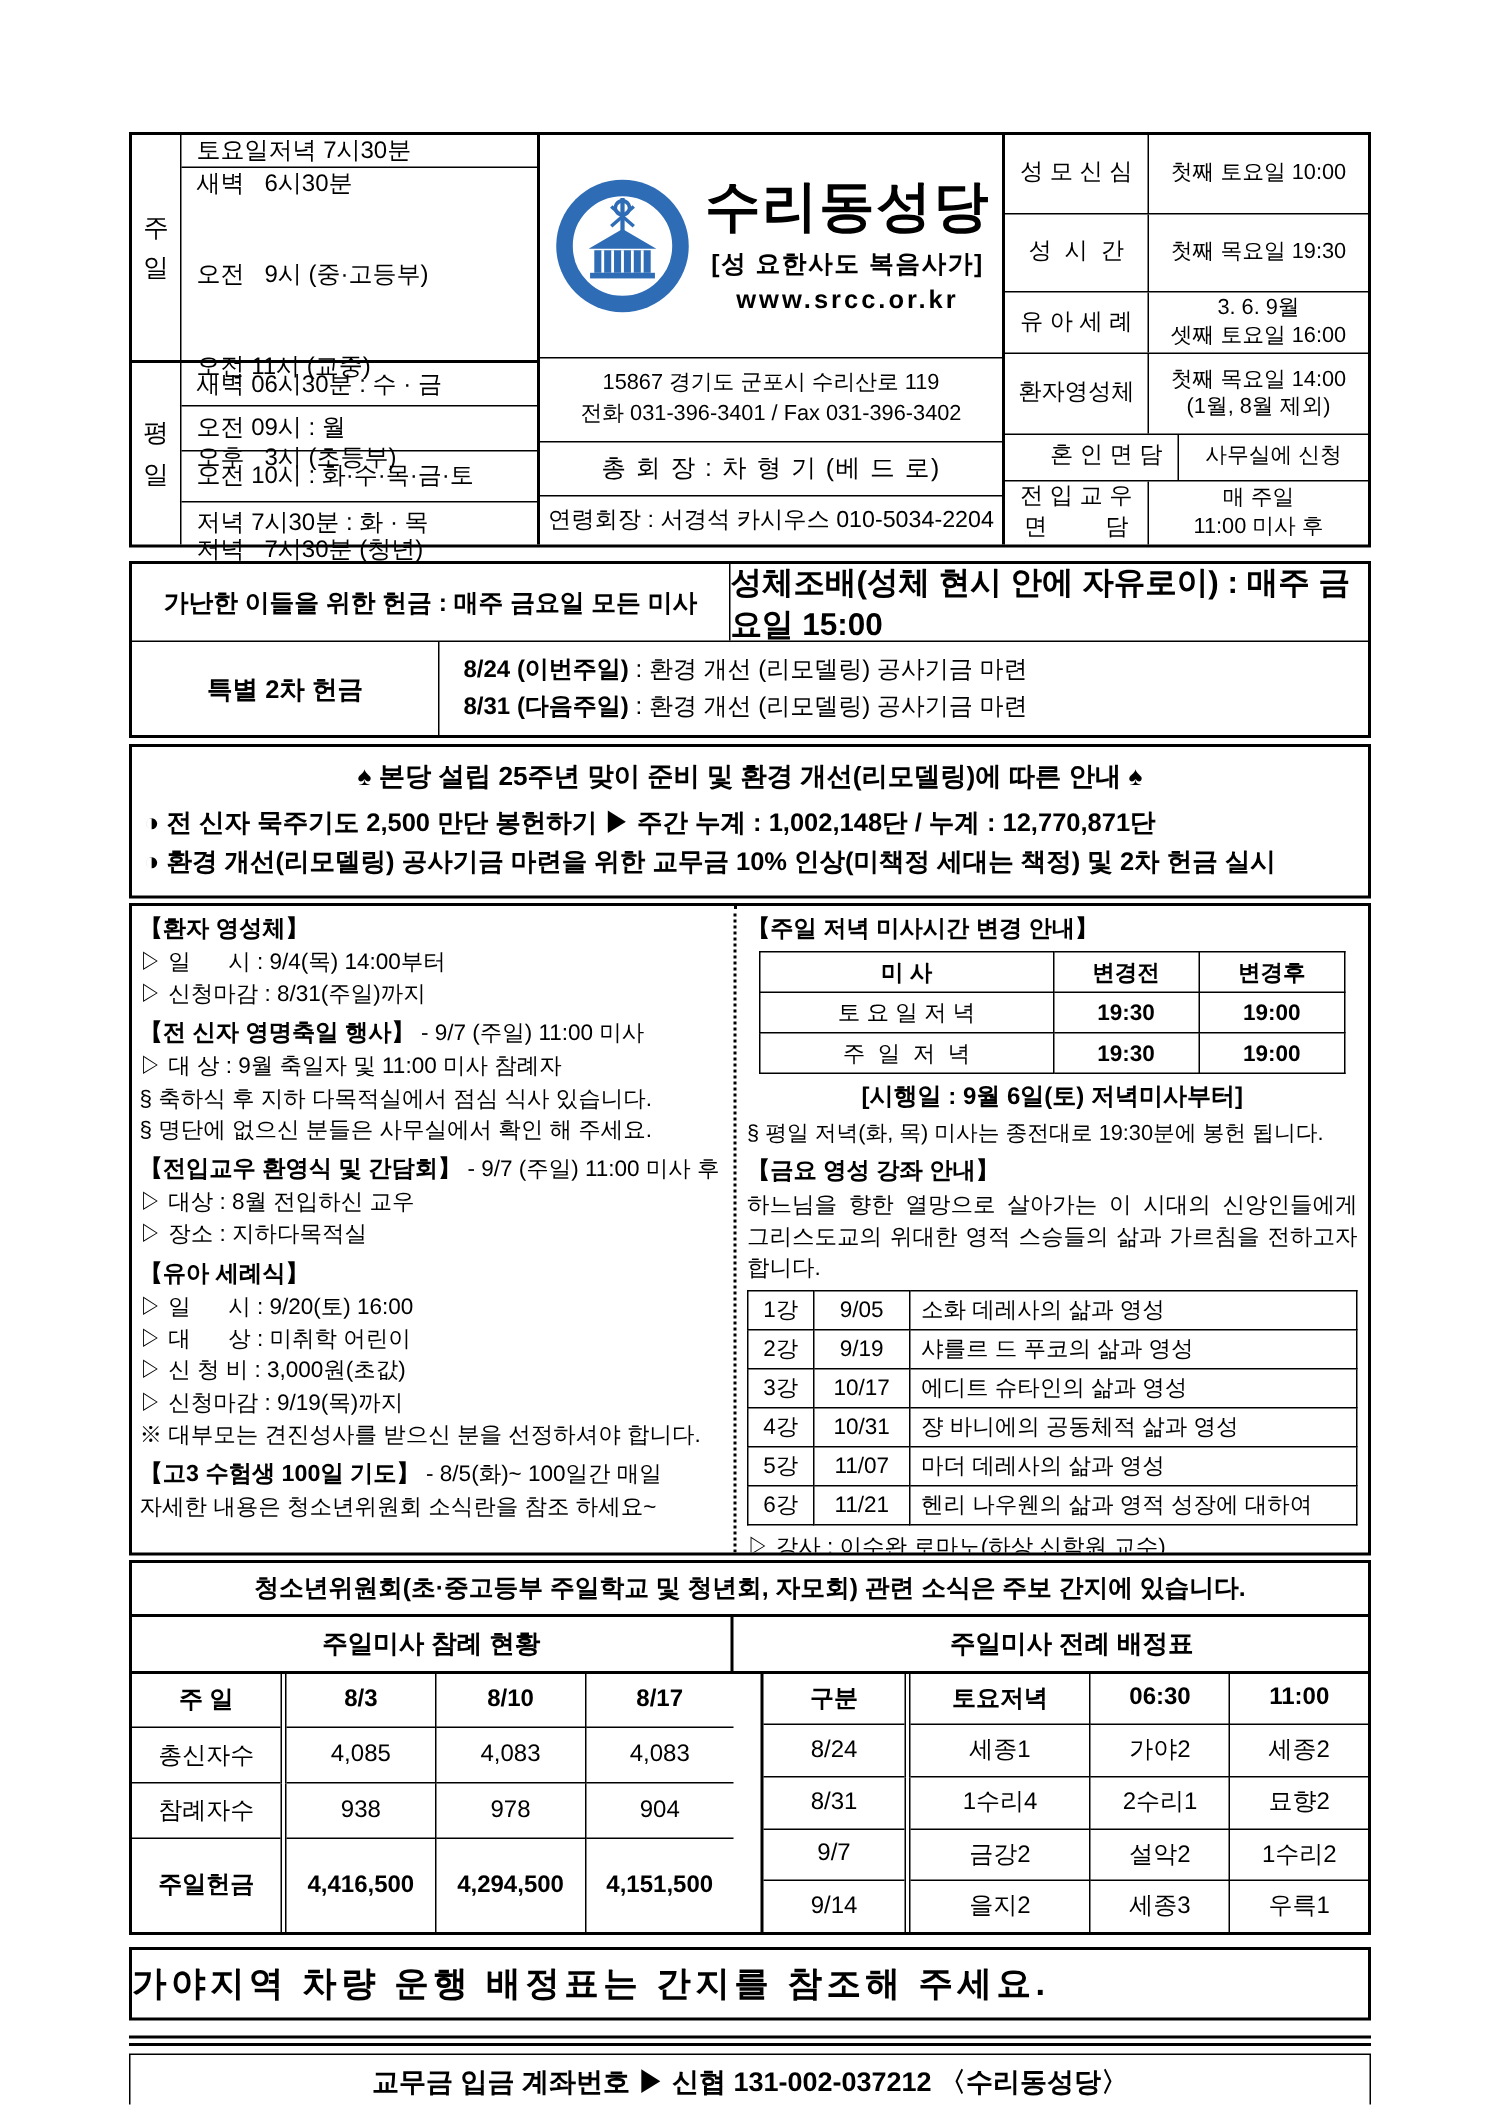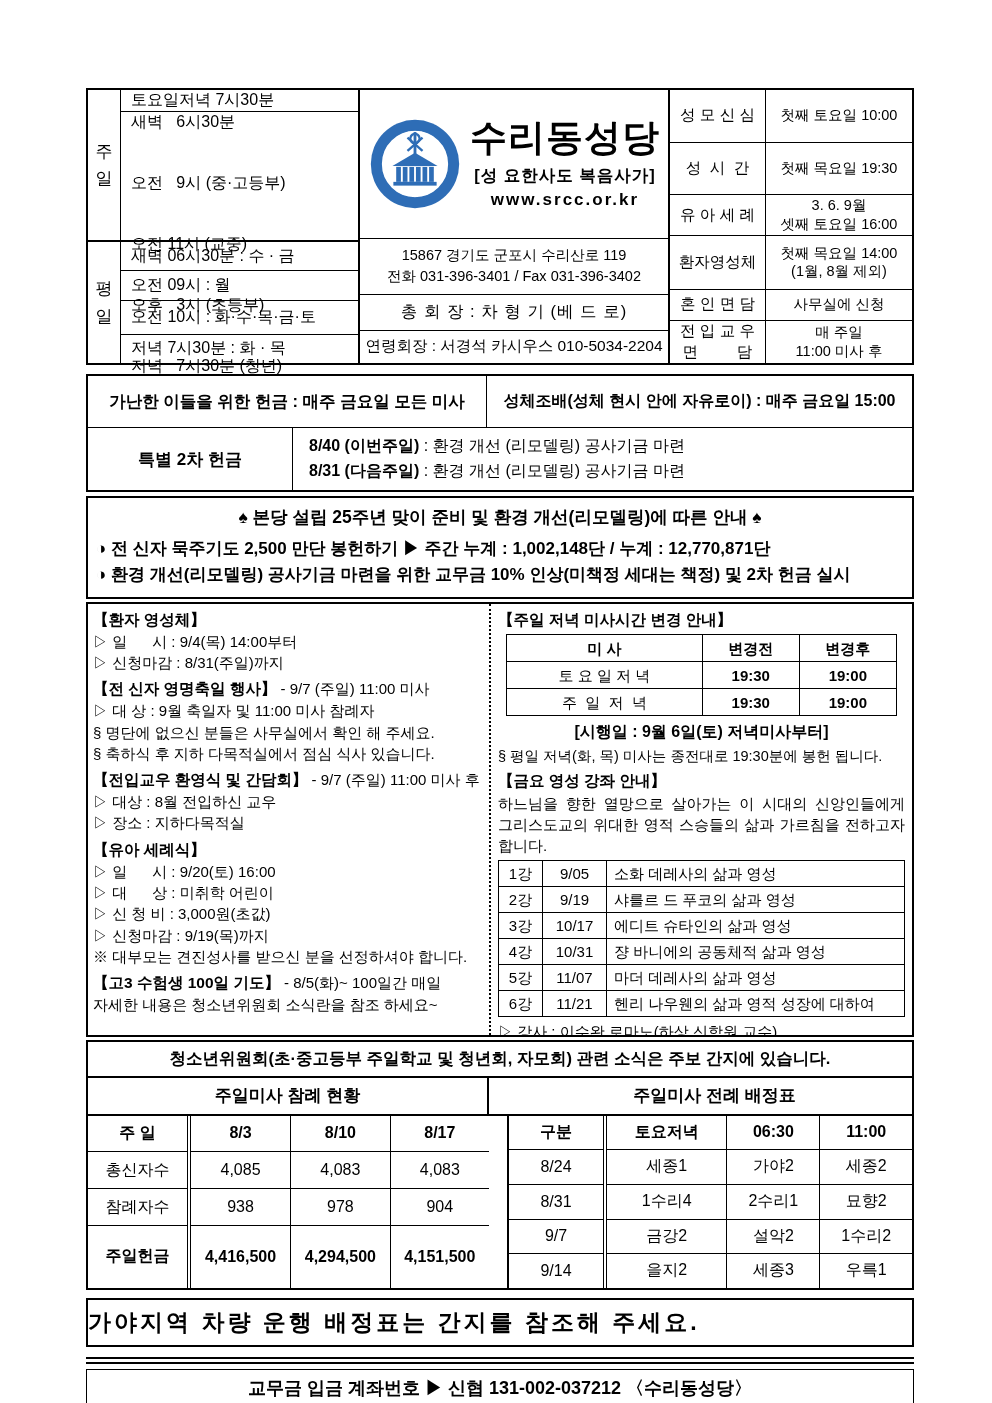--- a/index.html
+++ b/index.html
@@ -39,27 +39,27 @@
   .s1-addr { height:57px; border-top:1.5px solid #000; display:flex; flex-direction:column; justify-content:center; font-size:14.5px; line-height:1.45; }
   .s1-pres { height:36px; border-top:1.5px solid #000; display:flex; align-items:center; justify-content:center; font-size:16.5px; letter-spacing:1px; }
   .s1-purg { height:34px; border-top:1.5px solid #000; display:flex; align-items:center; justify-content:center; font-size:15.5px; }
 
   .s1-right { flex:1; border-left:2px solid #000; display:flex; flex-direction:column; }
   .s1-rrow { display:flex; border-top:1.5px solid #000; }
   .s1-rrow:first-child { border-top:none; }
   .s1-rlabel { width:96px; border-right:1.5px solid #000; display:flex; align-items:center; justify-content:center; white-space:pre; font-size:15.5px; line-height:1.35; text-align:center; }
   .s1-rval { flex:1; display:flex; align-items:center; justify-content:center; white-space:pre-line; text-align:center; font-size:14.5px; line-height:1.3; }
   .rr0 { height:54px; } .rr1 { height:55px; } .rr2 { height:43px; }
-  .rr3 { height:56px; } .rr4 { height:33px; } .rr5 { flex:1; }
+  .rr3 { height:56px; } .rr4 { height:33px;padding-left:20px; } .rr5 { flex:1; }
 
   
   .s2 { border:2px solid #000; margin-top:9px; }
   .s2-row1 { display:flex; height:52px; border-bottom:1.5px solid #000; font-weight:bold; font-size:16.5px; }
   .s2-poor { width:399px; border-right:1.5px solid #000; display:flex; align-items:center; justify-content:center; }
-  .s2-ador { flex:1; display:flex; align-items:center; justify-content:center; font-size:16px; }
+  .s2-ador { flex:1; display:flex; align-items:center; justify-content:center; font-size:21px; }
   .s2-row2 { display:flex; min-height:62px; }
   .s2-label { width:205px; border-right:1.5px solid #000; display:flex; align-items:center; justify-content:center; font-weight:bold; font-size:17px; }
   .s2-content { flex:1; display:flex; flex-direction:column; justify-content:space-evenly; padding:4px 0 4px 16px; font-size:16px; }
 
   
   .s3 { border:2px solid #000; margin-top:4px; padding:7px 8px 8px 8px; }
   .s3-title { text-align:center; font-weight:bold; font-size:17.5px; margin-bottom:7px; }
   .s3-line { font-weight:bold; font-size:17px; line-height:1.55; }
 
   
@@ -207,21 +207,21 @@
   </div>
 
   <div class="s2">
     <div class="s2-row1">
       <div class="s2-poor">가난한 이들을 위한 헌금 : 매주 금요일 모든 미사</div>
       <div class="s2-ador">성체조배(성체 현시 안에 자유로이) : 매주 금요일 15:00</div>
     </div>
     <div class="s2-row2">
       <div class="s2-label">특별 2차 헌금</div>
       <div class="s2-content">
-        <div><span class="bold">8/40 (이번주일)</span><span> : 환경 개선 (리모델링) 공사기금 마련</span></div>
+        <div><span class="bold">8/24 (이번주일)</span><span> : 환경 개선 (리모델링) 공사기금 마련</span></div>
         <div><span class="bold">8/31 (다음주일)</span><span> : 환경 개선 (리모델링) 공사기금 마련</span></div>
       </div>
     </div>
   </div>
 
   <div class="s3">
     <div class="s3-title">♠ 본당 설립 25주년 맞이 준비 및 환경 개선(리모델링)에 따른 안내 ♠</div>
     <div class="s3-line">◑ 전 신자 묵주기도 2,500 만단 봉헌하기 ▶ 주간 누계 : 1,002,148단 / 누계 : 12,770,871단</div>
     <div class="s3-line">◑ 환경 개선(리모델링) 공사기금 마련을 위한 교무금 10% 인상(미책정 세대는 책정) 및 2차 헌금 실시</div>
   </div>
@@ -229,22 +229,22 @@
   <div class="s4">
     <div class="s4-left">
       <div class="blk">
         <div><span class="bh">【환자 영성체】</span><span></span></div>
         <div class="bl">▷ 일      시 : 9/4(목) 14:00부터</div>
         <div class="bl">▷ 신청마감 : 8/31(주일)까지</div>
       </div>
       <div class="blk">
         <div><span class="bh">【전 신자 영명축일 행사】</span><span> - 9/7 (주일) 11:00 미사</span></div>
         <div class="bl">▷ 대 상 : 9월 축일자 및 11:00 미사 참례자</div>
+        <div class="bl">§ 축하식 후 지하 다목적실에서 점심 식사 있습니다.</div>
         <div class="bl">§ 명단에 없으신 분들은 사무실에서 확인 해 주세요.</div>
-        <div class="bl">§ 축하식 후 지하 다목적실에서 점심 식사 있습니다.</div>
       </div>
       <div class="blk">
         <div><span class="bh">【전입교우 환영식 및 간담회】</span><span> - 9/7 (주일) 11:00 미사 후</span></div>
         <div class="bl">▷ 대상 : 8월 전입하신 교우</div>
         <div class="bl">▷ 장소 : 지하다목적실</div>
       </div>
       <div class="blk">
         <div><span class="bh">【유아 세례식】</span><span></span></div>
         <div class="bl">▷ 일      시 : 9/20(토) 16:00</div>
         <div class="bl">▷ 대      상 : 미취학 어린이</div>

